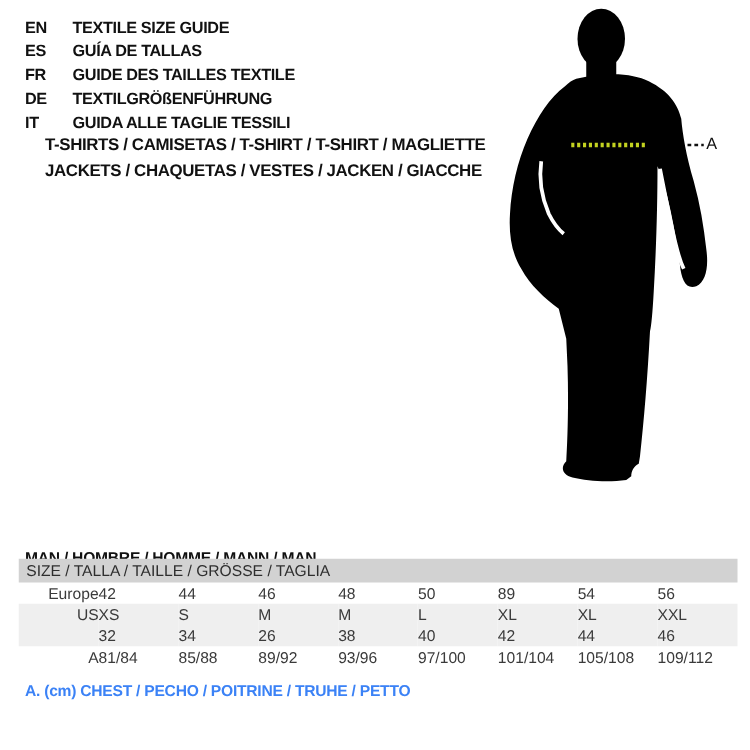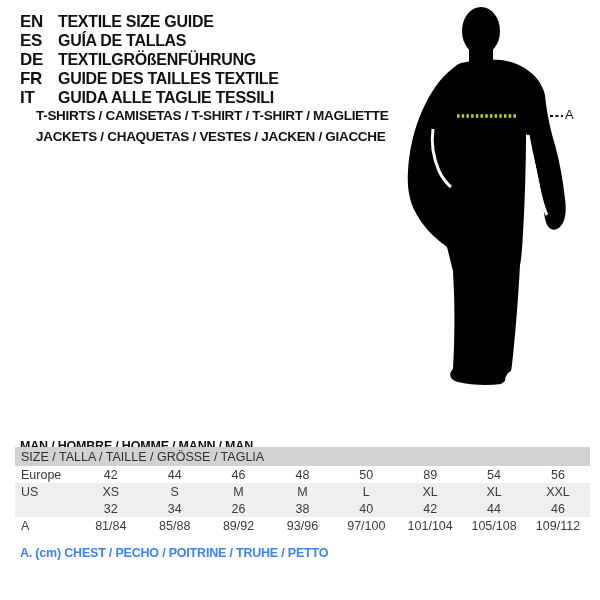--- a/index.html
+++ b/index.html
@@ -8,23 +8,23 @@
     position:relative; width:600px; height:600px;
     background:#fff; overflow:hidden;
     font-family:"Liberation Sans", sans-serif;
     color:#111;
   }
 
   
   .lang-list { position:absolute; left:20px; top:12px; }
   .lang-row { display:flex; height:19px; line-height:19px; }
   .lang-code {
-    width:38px; font-weight:bold; font-size:17px; letter-spacing:-0.3px;
+    width:38px; font-weight:bold; font-size:13px; letter-spacing:-0.3px;
   }
-  .lang-name { font-weight:bold; font-size:16px; letter-spacing:-0.3px; }
+  .lang-name { font-weight:bold; font-size:13px; letter-spacing:-0.3px; }
 
   
   .garment-lines { position:absolute; left:36px; top:105px; }
   .garment-line {
     font-weight:bold; font-size:13.5px; line-height:21px; letter-spacing:-0.3px;
   }
 
   
   .figure { position:absolute; left:395px; top:5px; width:200px; height:385px; }
   .figure svg { position:absolute; left:0; top:0; }
@@ -38,26 +38,26 @@
     position:absolute; left:20px; top:418px;
     font-weight:bold; font-size:12.5px; letter-spacing:-0.2px;margin-top:21px;
   }
 
   
   .size-table {
     position:absolute; left:15px; top:447px; width:575px;
     border-collapse:collapse; table-layout:fixed;
     font-size:12.5px; color:#3a3a3a;
   }
-  .size-table td { padding:0; height:17px; text-align:center; vertical-align:middle; }
+  .size-table td { padding:0; height:17px; text-align:left; vertical-align:middle; }
   .size-table .header-cell {
     background:#d2d2d2; color:#2e2e2e; text-align:left; padding-left:6px;
     height:19px; font-size:12.5px;
   }
-  .size-table .row-label { text-align:left; padding-left:6px; width:66px; color:#3a3a3a; }
+  .size-table .row-label { text-align:right; padding-left:6px; width:66px; color:#3a3a3a; }
   .size-table tr.shaded td { background:#efefef;margin-left:25px; }
 
   
   .footnote {
     position:absolute; left:20px; top:546px;
     font-weight:bold; font-size:12.5px; letter-spacing:-0.2px; color:#3b82f6;
   }
 </style>
 </head>
 <body>
@@ -67,26 +67,26 @@
   <div class="lang-list">
     <div class="lang-row">
       <span class="lang-code">EN</span>
       <span class="lang-name">TEXTILE SIZE GUIDE</span>
     </div>
     <div class="lang-row">
       <span class="lang-code">ES</span>
       <span class="lang-name">GUÍA DE TALLAS</span>
     </div>
     <div class="lang-row">
+      <span class="lang-code">FR</span>
+      <span class="lang-name">GUIDE DES TAILLES TEXTILE</span>
+    </div>
+    <div class="lang-row">
       <span class="lang-code">DE</span>
       <span class="lang-name">TEXTILGRÖßENFÜHRUNG</span>
-    </div>
-    <div class="lang-row">
-      <span class="lang-code">FR</span>
-      <span class="lang-name">GUIDE DES TAILLES TEXTILE</span>
     </div>
     <div class="lang-row">
       <span class="lang-code">IT</span>
       <span class="lang-name">GUIDA ALLE TAGLIE TESSILI</span>
     </div>
   </div>
 
   <div class="garment-lines">
     <div class="garment-line">T-SHIRTS / CAMISETAS / T-SHIRT / T-SHIRT / MAGLIETTE</div>
     <div class="garment-line">JACKETS / CHAQUETAS / VESTES / JACKEN / GIACCHE</div>

